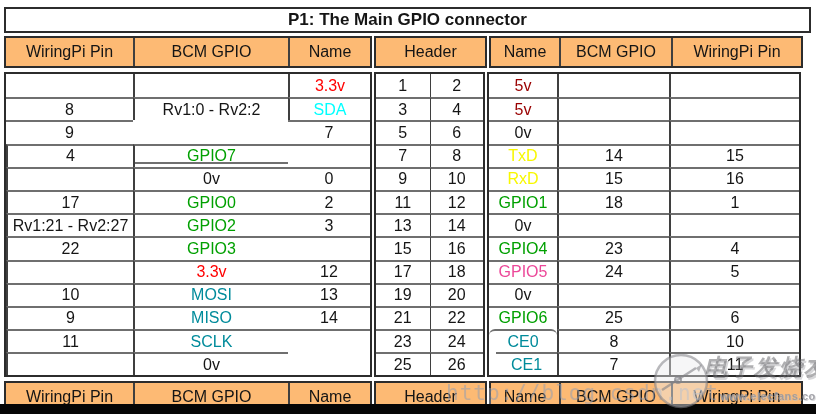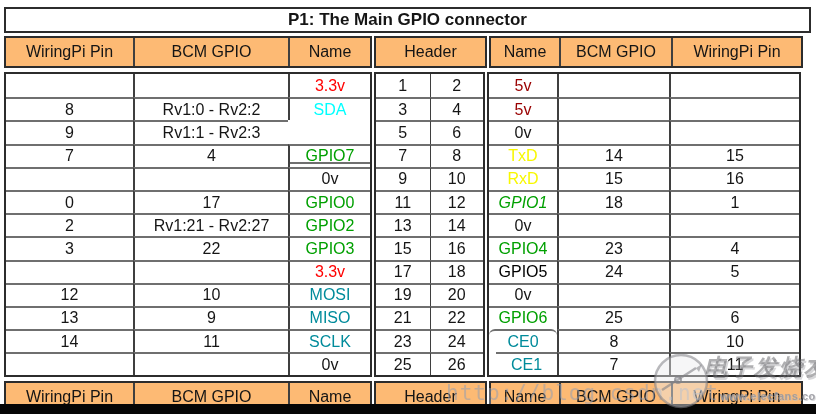--- a/index.html
+++ b/index.html
@@ -134,21 +134,20 @@
 
     <div class="data-wrap">
       <div class="dgrid" id="grid-left">
           <div class="cell"></div>
           <div class="cell bl"></div>
           <div class="cell bl" style="color: rgb(255, 0, 0);">3.3v</div>
           <div class="cell sep">8</div>
           <div class="cell bl sep">Rv1:0 - Rv2:2</div>
           <div class="cell bl sep" style="color: rgb(0, 255, 255);">SDA</div>
           <div class="cell sep">9</div>
-          <div class="cell bl sep">Rv1:1 - Rv2:3</div>
           <div class="cell bl sep" style="color: rgb(0, 255, 255); margin-top: 42px;">SCL</div>
           <div class="cell sep">7</div>
           <div class="cell bl sep">4</div>
           <div class="cell bl sep" style="color: rgb(0, 160, 0);">GPIO7</div>
           <div class="cell sep"></div>
           <div class="cell bl sep"></div>
           <div class="cell bl sep" style="color: rgb(21, 21, 21);">0v</div>
           <div class="cell sep">0</div>
           <div class="cell bl sep">17</div>
           <div class="cell bl sep" style="color: rgb(0, 160, 0);">GPIO0</div>
@@ -211,30 +210,30 @@
           <div class="cell bl sep"></div>
           <div class="cell sep" style="color: rgb(21, 21, 21);">0v</div>
           <div class="cell bl sep"></div>
           <div class="cell bl sep"></div>
           <div class="cell sep" style="color: rgb(248, 248, 0);">TxD</div>
           <div class="cell bl sep">14</div>
           <div class="cell bl sep">15</div>
           <div class="cell sep" style="color: rgb(248, 248, 0);">RxD</div>
           <div class="cell bl sep">15</div>
           <div class="cell bl sep">16</div>
-          <div class="cell sep" style="color: rgb(0, 160, 0); font-style: italic;">GPIO1</div>
+          <div class="cell sep" style="color: rgb(0, 160, 0);">GPIO1</div>
           <div class="cell bl sep">18</div>
           <div class="cell bl sep">1</div>
           <div class="cell sep" style="color: rgb(21, 21, 21);">0v</div>
           <div class="cell bl sep"></div>
           <div class="cell bl sep"></div>
           <div class="cell sep" style="color: rgb(0, 160, 0);">GPIO4</div>
           <div class="cell bl sep">23</div>
           <div class="cell bl sep">4</div>
-          <div class="cell sep" style="color: #000000;">GPIO5</div>
+          <div class="cell sep" style="color: #ec4899;">GPIO5</div>
           <div class="cell bl sep">24</div>
           <div class="cell bl sep">5</div>
           <div class="cell sep" style="color: rgb(21, 21, 21);">0v</div>
           <div class="cell bl sep"></div>
           <div class="cell bl sep"></div>
           <div class="cell sep" style="color: rgb(0, 160, 0);">GPIO6</div>
           <div class="cell bl sep">25</div>
           <div class="cell bl sep">6</div>
           <div class="cell sep" style="color: rgb(0, 139, 155); border-radius: 6px;">CE0</div>
           <div class="cell bl sep">8</div>

